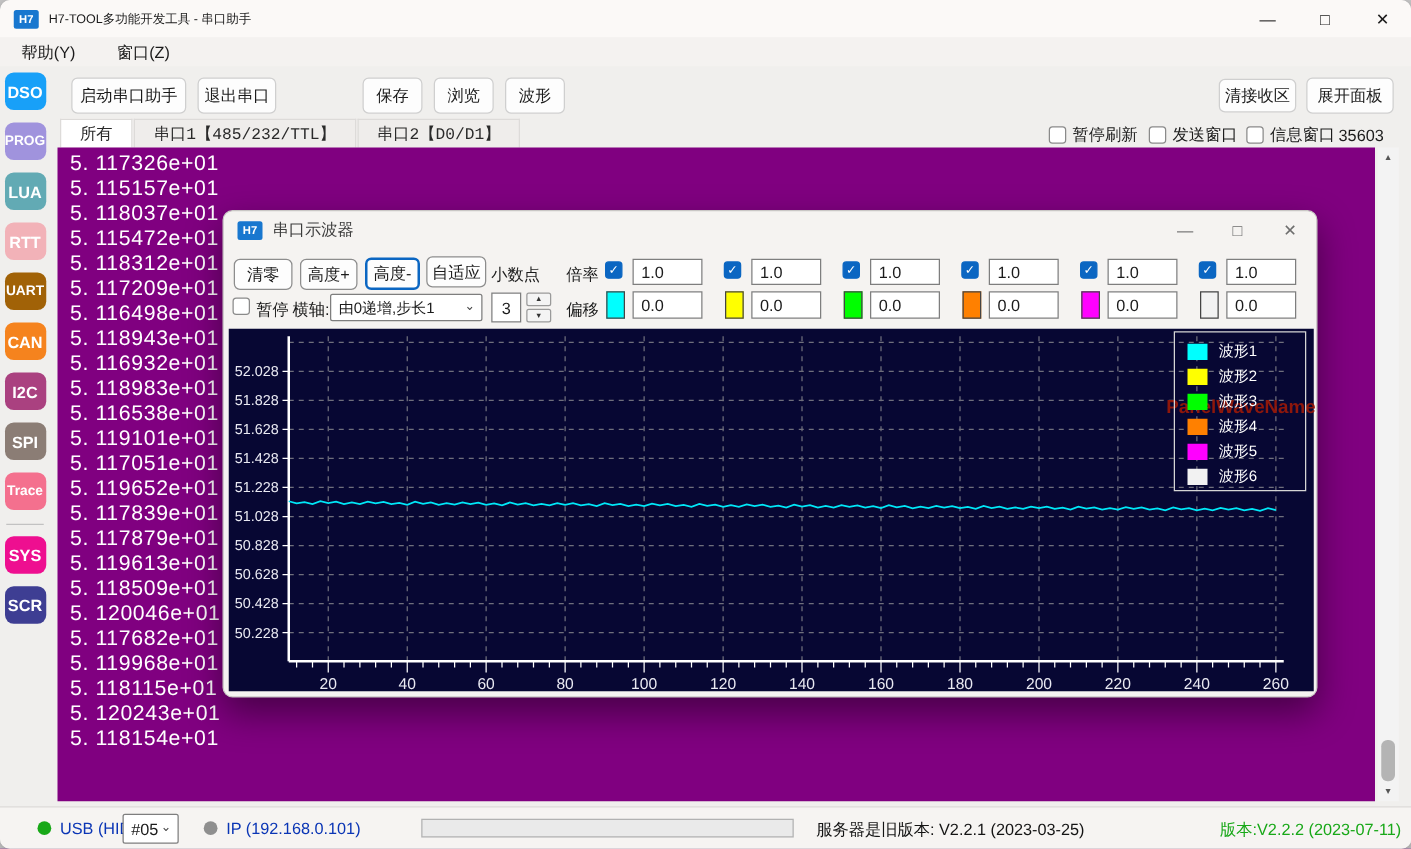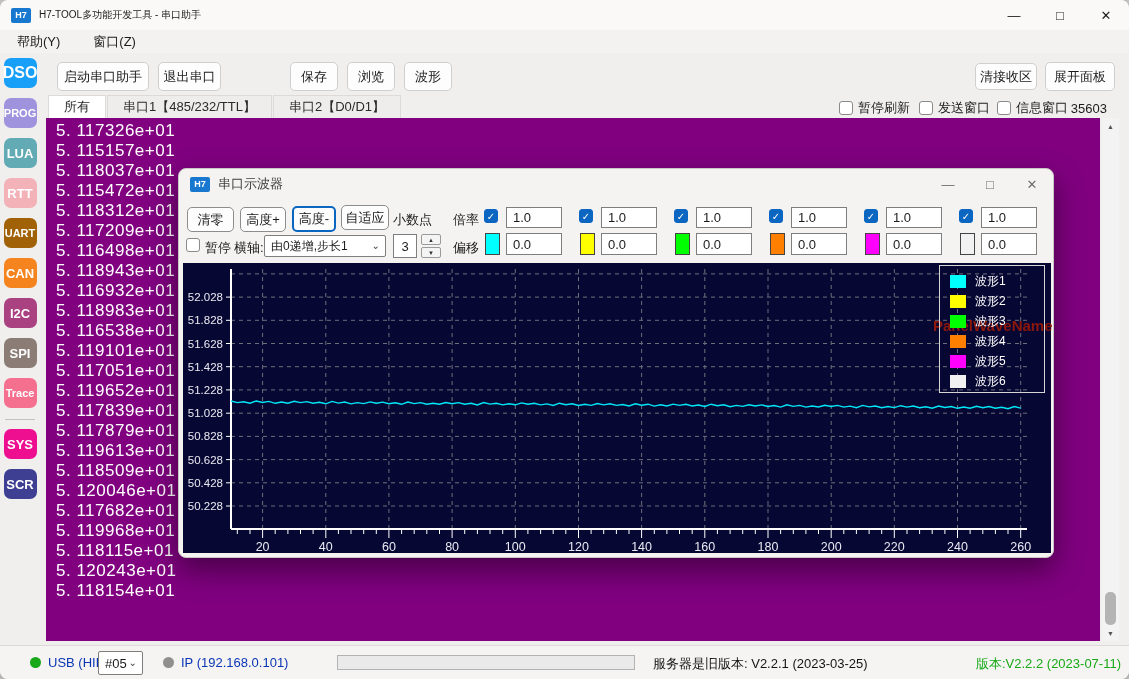--- a/index.html
+++ b/index.html
@@ -34,21 +34,21 @@
 
   
   .sidebar { position:absolute; left:3px; top:58px; width:34px; display:flex; flex-direction:column; align-items:center; }
   .side-btn { width:33px; height:30px; border-radius:7px; color:#fff; font-weight:bold;
               display:flex; align-items:center; justify-content:center; margin-bottom:10px; flex:0 0 auto; }
   .side-divider { width:30px; height:1px; background:#c2c2c2; margin:1px 0 9px 0; }
 
   
   .tabs { position:absolute; left:48px; top:95px; height:23px; display:flex; }
   .tab { padding:0 15px; display:flex; align-items:center; font-size:13px; background:#efedeb;
-         border:1px solid #dddbd9; border-bottom:none; margin-right:1px; color:#2a2a2a;}
+         border:1px solid #dddbd9; border-bottom:none; margin-right:1px; color:#2a2a2a;font-family:Liberation Mono, monospace;}
   .tab.active { background:#ffffff; }
 
   .chk-group { position:absolute; top:99px; display:flex; align-items:center; gap:5px; font-size:13px; }
   .cb { width:14px; height:14px; border:1px solid #8a8a8a; border-radius:3px; background:#fff;
         display:flex; align-items:center; justify-content:center; font-size:10px; color:#fff; flex:0 0 auto;}
   .cb.checked { background:#0b66c2; border-color:#0b66c2; }
   .recv-count { position:absolute; left:1059px; top:101px; width:48px; text-align:right; font-size:13px; }
 
   
   .recv-area { position:absolute; left:46px; top:118px; width:1054px; height:523px; background:#800080;
@@ -148,21 +148,21 @@
 
   <div class="btn tb-launch">启动串口助手</div>
   <div class="btn tb-exit">退出串口</div>
   <div class="btn tb-save">保存</div>
   <div class="btn tb-browse">浏览</div>
   <div class="btn tb-wave">波形</div>
   <div class="btn tb-clear">清接收区</div>
   <div class="btn tb-expand">展开面板</div>
 
   <div class="sidebar" id="sidebar">
-      <div class="side-btn" style="background: rgb(24, 160, 248); font-size: 16px;">DSO</div>
+      <div class="side-btn" style="background: rgb(24, 160, 248); font-size: 13px;">DSO</div>
       <div class="side-btn" style="background: rgb(160, 147, 221); font-size: 11px;">PROG</div>
       <div class="side-btn" style="background: rgb(98, 170, 180); font-size: 13px;">LUA</div>
       <div class="side-btn" style="background: rgb(242, 178, 184); font-size: 13px;">RTT</div>
       <div class="side-btn" style="background: #a16207; font-size: 11px;">UART</div>
       <div class="side-btn" style="background: rgb(245, 131, 30); font-size: 13px;">CAN</div>
       <div class="side-btn" style="background: rgb(170, 65, 128); font-size: 13px;">I2C</div>
       <div class="side-btn" style="background: rgb(139, 125, 117); font-size: 13px;">SPI</div>
       <div class="side-btn" style="background: rgb(244, 112, 142); font-size: 11px;">Trace</div>
       <div class="side-divider"></div>
       <div class="side-btn" style="background: rgb(238, 15, 144); font-size: 13px;">SYS</div>

